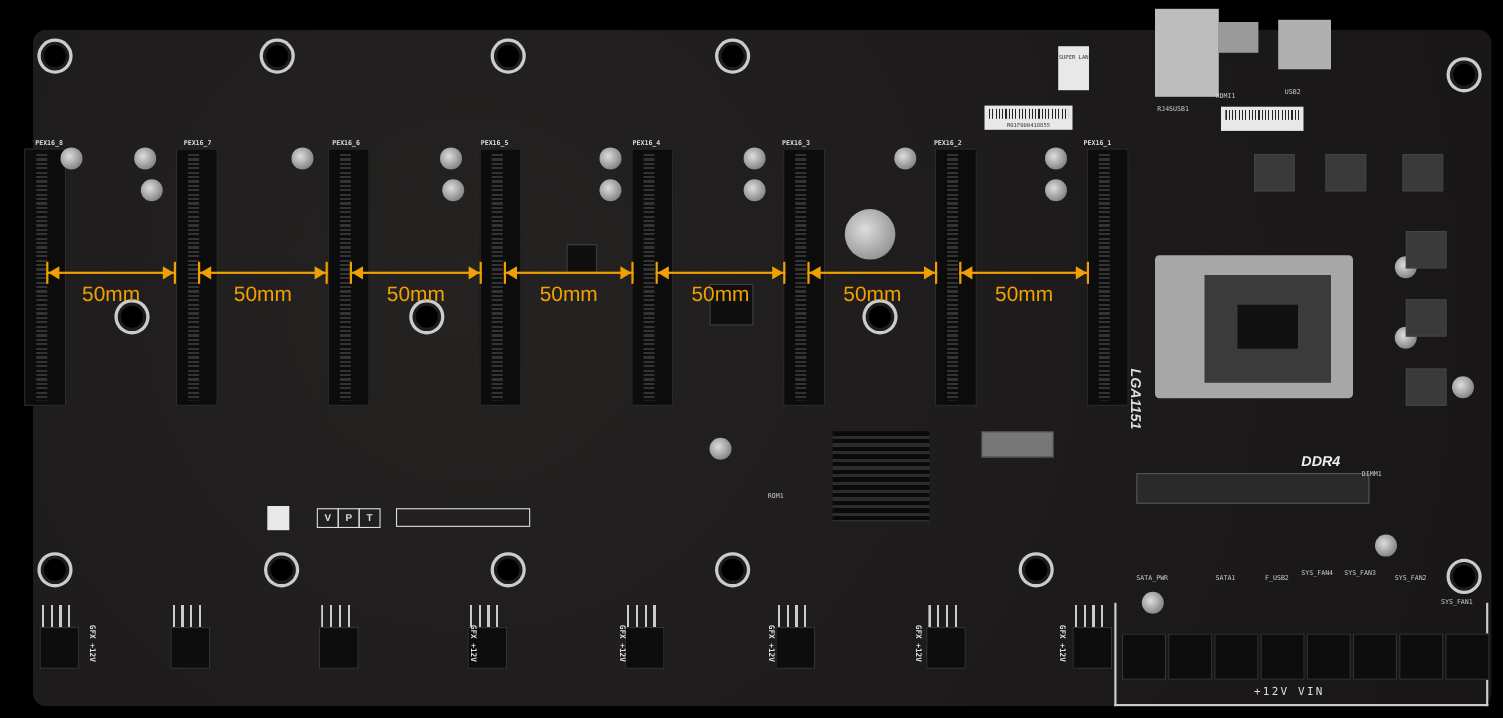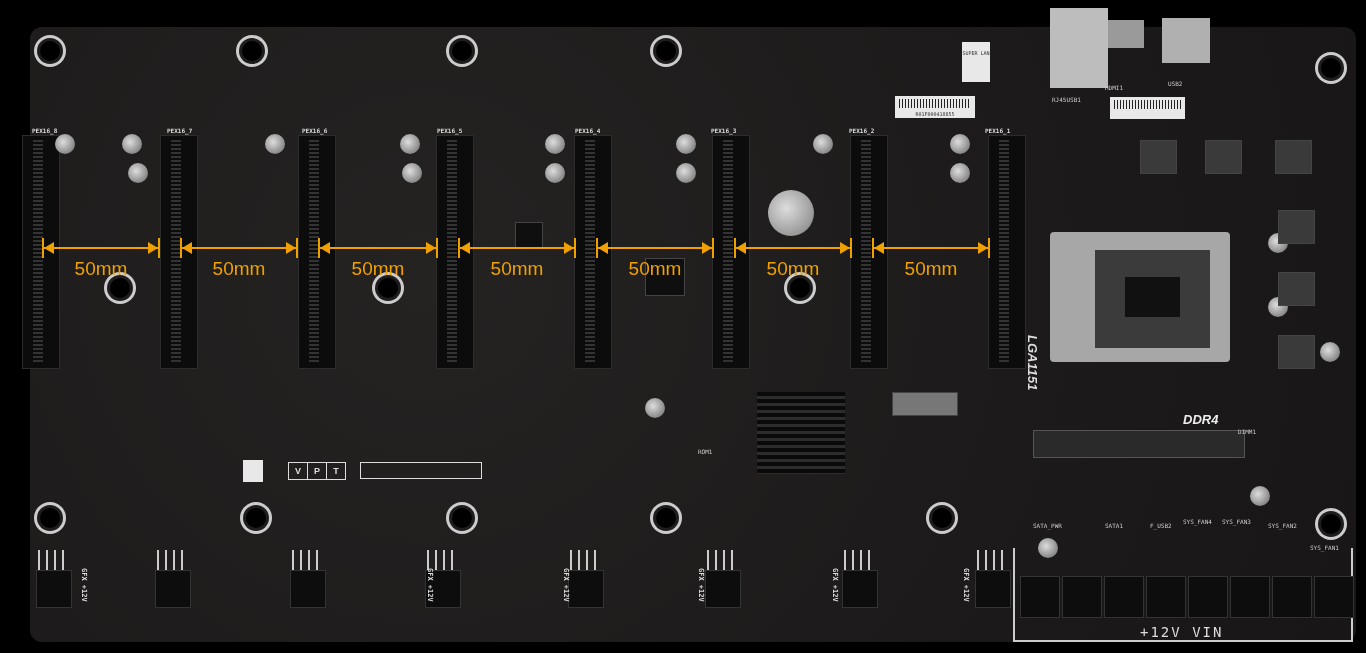--- a/index.html
+++ b/index.html
@@ -19,21 +19,21 @@
   .measure .tickl{left:0}.measure .tickr{right:0}
   .measure .al{position:absolute;left:2px;top:4px;width:0;height:0;border-top:6px solid transparent;border-bottom:6px solid transparent;border-right:10px solid #f0a000;}
   .measure .ar{position:absolute;right:2px;top:4px;width:0;height:0;border-top:6px solid transparent;border-bottom:6px solid transparent;border-left:10px solid #f0a000;}
   .mlabel{position:absolute;top:258px;font-size:19px;color:#f0a000;text-align:center;width:100px;margin-left:-50px;}
   .pcie-pwr{position:absolute;top:550px;width:34px;height:56px;}
   .pcie-pwr .pins{position:absolute;left:2px;top:0;width:30px;height:20px;background:repeating-linear-gradient(90deg,#ccc 0 2px,transparent 2px 8px);}
   .pcie-pwr .body{position:absolute;left:0;top:20px;width:34px;height:36px;background:#0d0d0d;border:1px solid #333;}
   .gfx-label{position:absolute;top:568px;font-size:7px;color:#ddd;writing-mode:vertical-rl;font-family:"DejaVu Sans Mono",monospace;font-weight:bold;}
   .vin-box{position:absolute;left:1013px;top:548px;width:336px;height:92px;border:2px solid #ccc;border-top:none;}
   .vin-conn{position:absolute;top:576px;width:38px;height:40px;background:#0d0d0d;border:1px solid #333;}
-  .vin-label{position:absolute;left:1140px;top:624px;font-size:14px;color:#ddd;font-family:"DejaVu Sans Mono",monospace;letter-spacing:2px;}
+  .vin-label{position:absolute;left:1140px;top:624px;font-size:10px;color:#ddd;font-family:"DejaVu Sans Mono",monospace;letter-spacing:2px;}
   .socket{position:absolute;left:1050px;top:232px;width:180px;height:130px;background:#a7a7a7;border-radius:4px;}
   .socket .inner{position:absolute;left:45px;top:18px;width:115px;height:98px;background:#3b3b3b;}
   .socket .core{position:absolute;left:75px;top:45px;width:55px;height:40px;background:#111;}
   .lga{position:absolute;left:1040px;top:335px;color:#ddd;font-size:13px;font-style:italic;font-weight:bold;transform:rotate(90deg);transform-origin:left top;}
   .ddr{position:absolute;left:1183px;top:412px;color:#eee;font-size:13px;font-weight:bold;font-style:italic;}
   .dimm{position:absolute;left:1033px;top:430px;width:210px;height:26px;background:#2a2a2a;border:1px solid #555;}
   .heatsink{position:absolute;left:757px;top:392px;width:88px;height:82px;background:repeating-linear-gradient(#0a0a0a 0 4px,#2d2d2d 4px 7px);}
   .battery{position:absolute;left:768px;top:190px;width:46px;height:46px;border-radius:50%;background:radial-gradient(circle at 40% 40%,#ddd,#999 70%,#666);}
   .io-eth{position:absolute;left:1050px;top:8px;width:58px;height:80px;background:#bdbdbd;}
   .io-hdmi{position:absolute;left:1108px;top:20px;width:36px;height:28px;background:#9a9a9a;}

